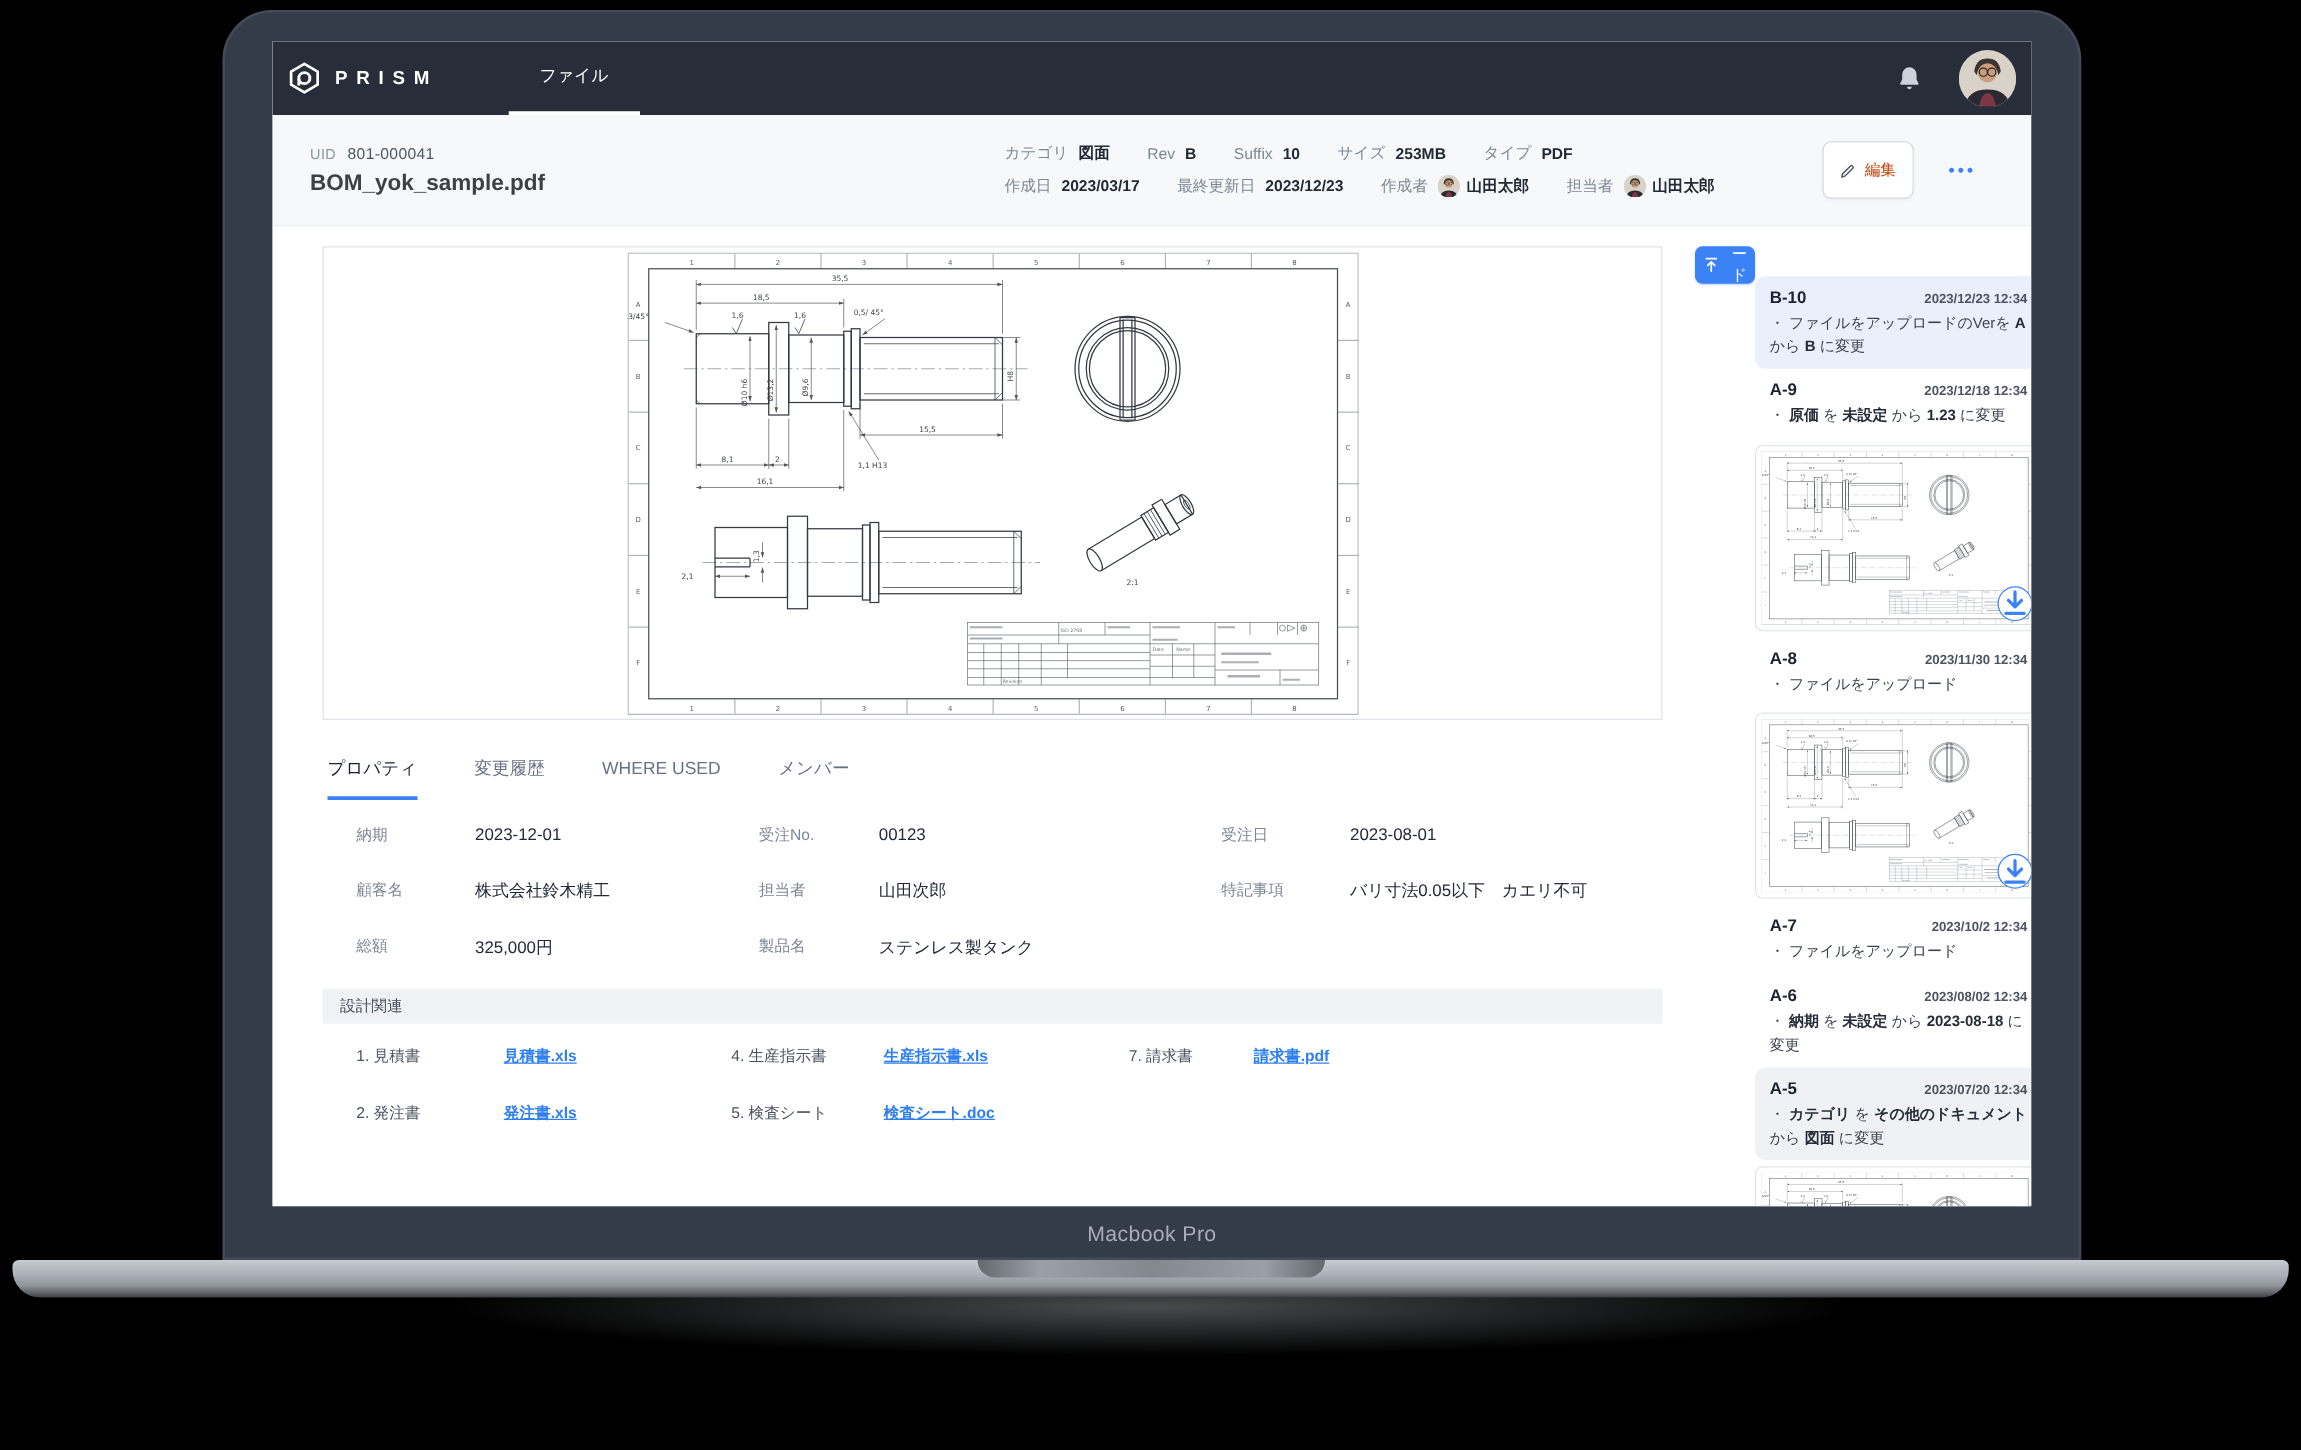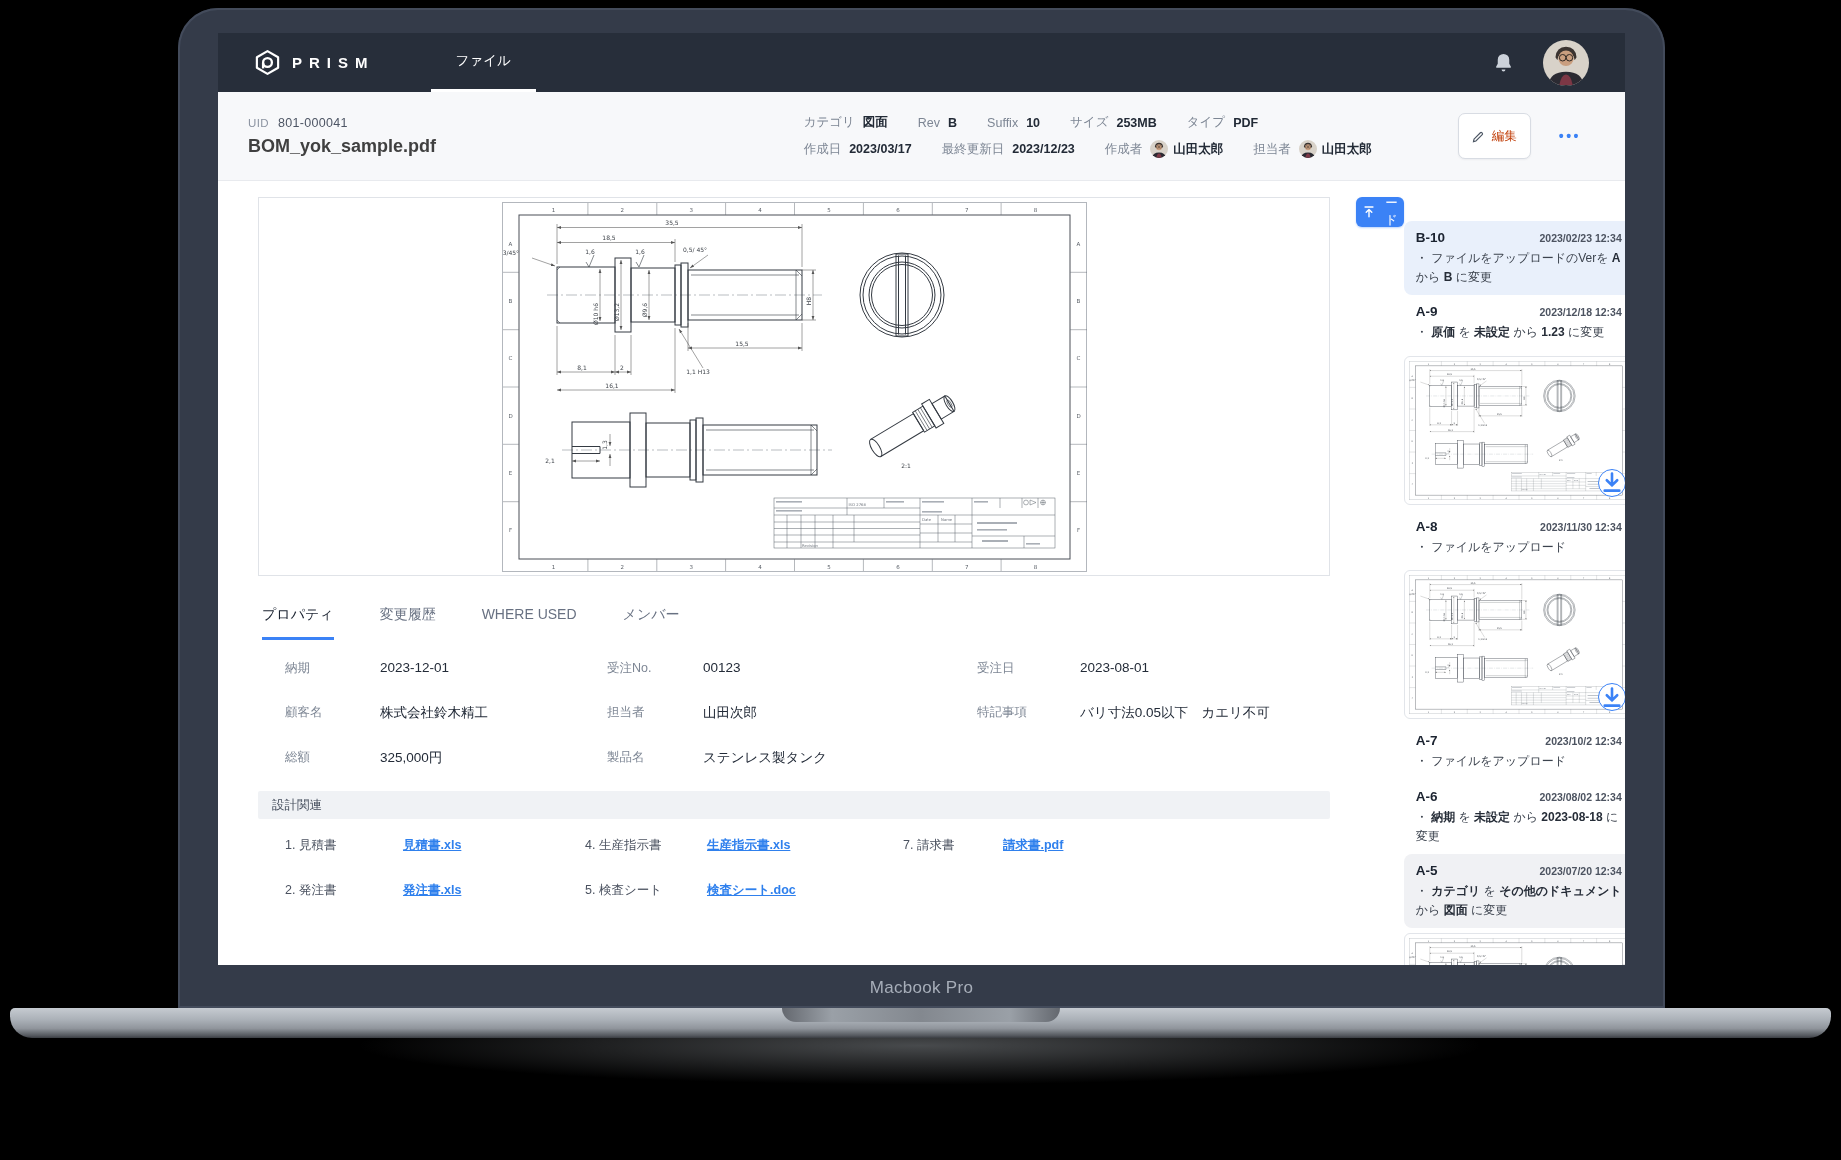--- a/index.html
+++ b/index.html
@@ -14,21 +14,21 @@
   .base{position:absolute;left:10px;top:1008px;width:1821px;height:30px;
         background:linear-gradient(#c6cbd1,#aab0b7 40%,#90959c 68%,#54585e 92%,#3a3d42);
         border-radius:5px 5px 22px 22px}
   .base-notch{position:absolute;left:50%;transform:translateX(-50%);top:0;width:278px;height:14px;
         background:linear-gradient(90deg,#64686f,#9aa0a7 18%,#83888f 50%,#9aa0a7 82%,#64686f);
         border-radius:0 0 14px 14px}
   
   .screen{position:absolute;left:40px;top:25px;width:1407px;height:932px;background:#fff;
           overflow:hidden;display:flex;flex-direction:column}
   
-  .nav{height:59px;background:#272e3a;display:flex;padding:0 36px;flex:0 0 auto}
+  .nav{height:59px;background:#272e3a;display:flex;padding:0 12px;flex:0 0 auto}
   .brand{display:flex;align-items:center;gap:11px;color:#fff}
   .brand-name{font-size:15px;font-weight:700;letter-spacing:7px}
   .nav-tab{margin-left:56px;height:59px;display:flex;align-items:center;padding:0 25px;color:#fff;
            font-size:13.5px;font-weight:400;border-bottom:3px solid #fff;box-sizing:border-box;cursor:pointer}
   .nav-right{margin-left:auto;display:flex;align-items:center;gap:28px}
   .avatar{width:46px;height:46px;border-radius:50%;overflow:hidden;flex:0 0 auto}
   
   .fheader{height:88px;background:#f7f8fa;border-bottom:1px solid #e8eaee;display:flex;align-items:center;
            padding:0 44px 0 30px;flex:0 0 auto}
   .uid-row{font-size:11.5px;color:#8b93a1;letter-spacing:.4px}
@@ -408,21 +408,21 @@
             </svg>
           </span>
           <span>アップロードして更新</span>
         </button>
 
         <div class="vlist">
 
           <div class="ventry hl-blue">
             <div class="vhead">
                 <span class="vtitle">B-10</span>
-                <span class="vtime">2023/02/23 12:34</span>
+                <span class="vtime">2023/12/23 12:34</span>
               </div>
             <div class="vbody"><span>・ ファイルをアップロードのVerを </span><span class="bd">A</span><span> から </span><span class="bd">B</span><span> に変更</span></div>
           </div>
 
           <div class="ventry">
             <div class="vhead">
                 <span class="vtitle">A-9</span>
                 <span class="vtime">2023/12/18 12:34</span>
               </div>
             <div class="vbody"><span>・ </span><span class="bd">原価</span><span> を </span><span class="bd">未設定</span><span> から </span><span class="bd">1.23</span><span> に変更</span></div>

